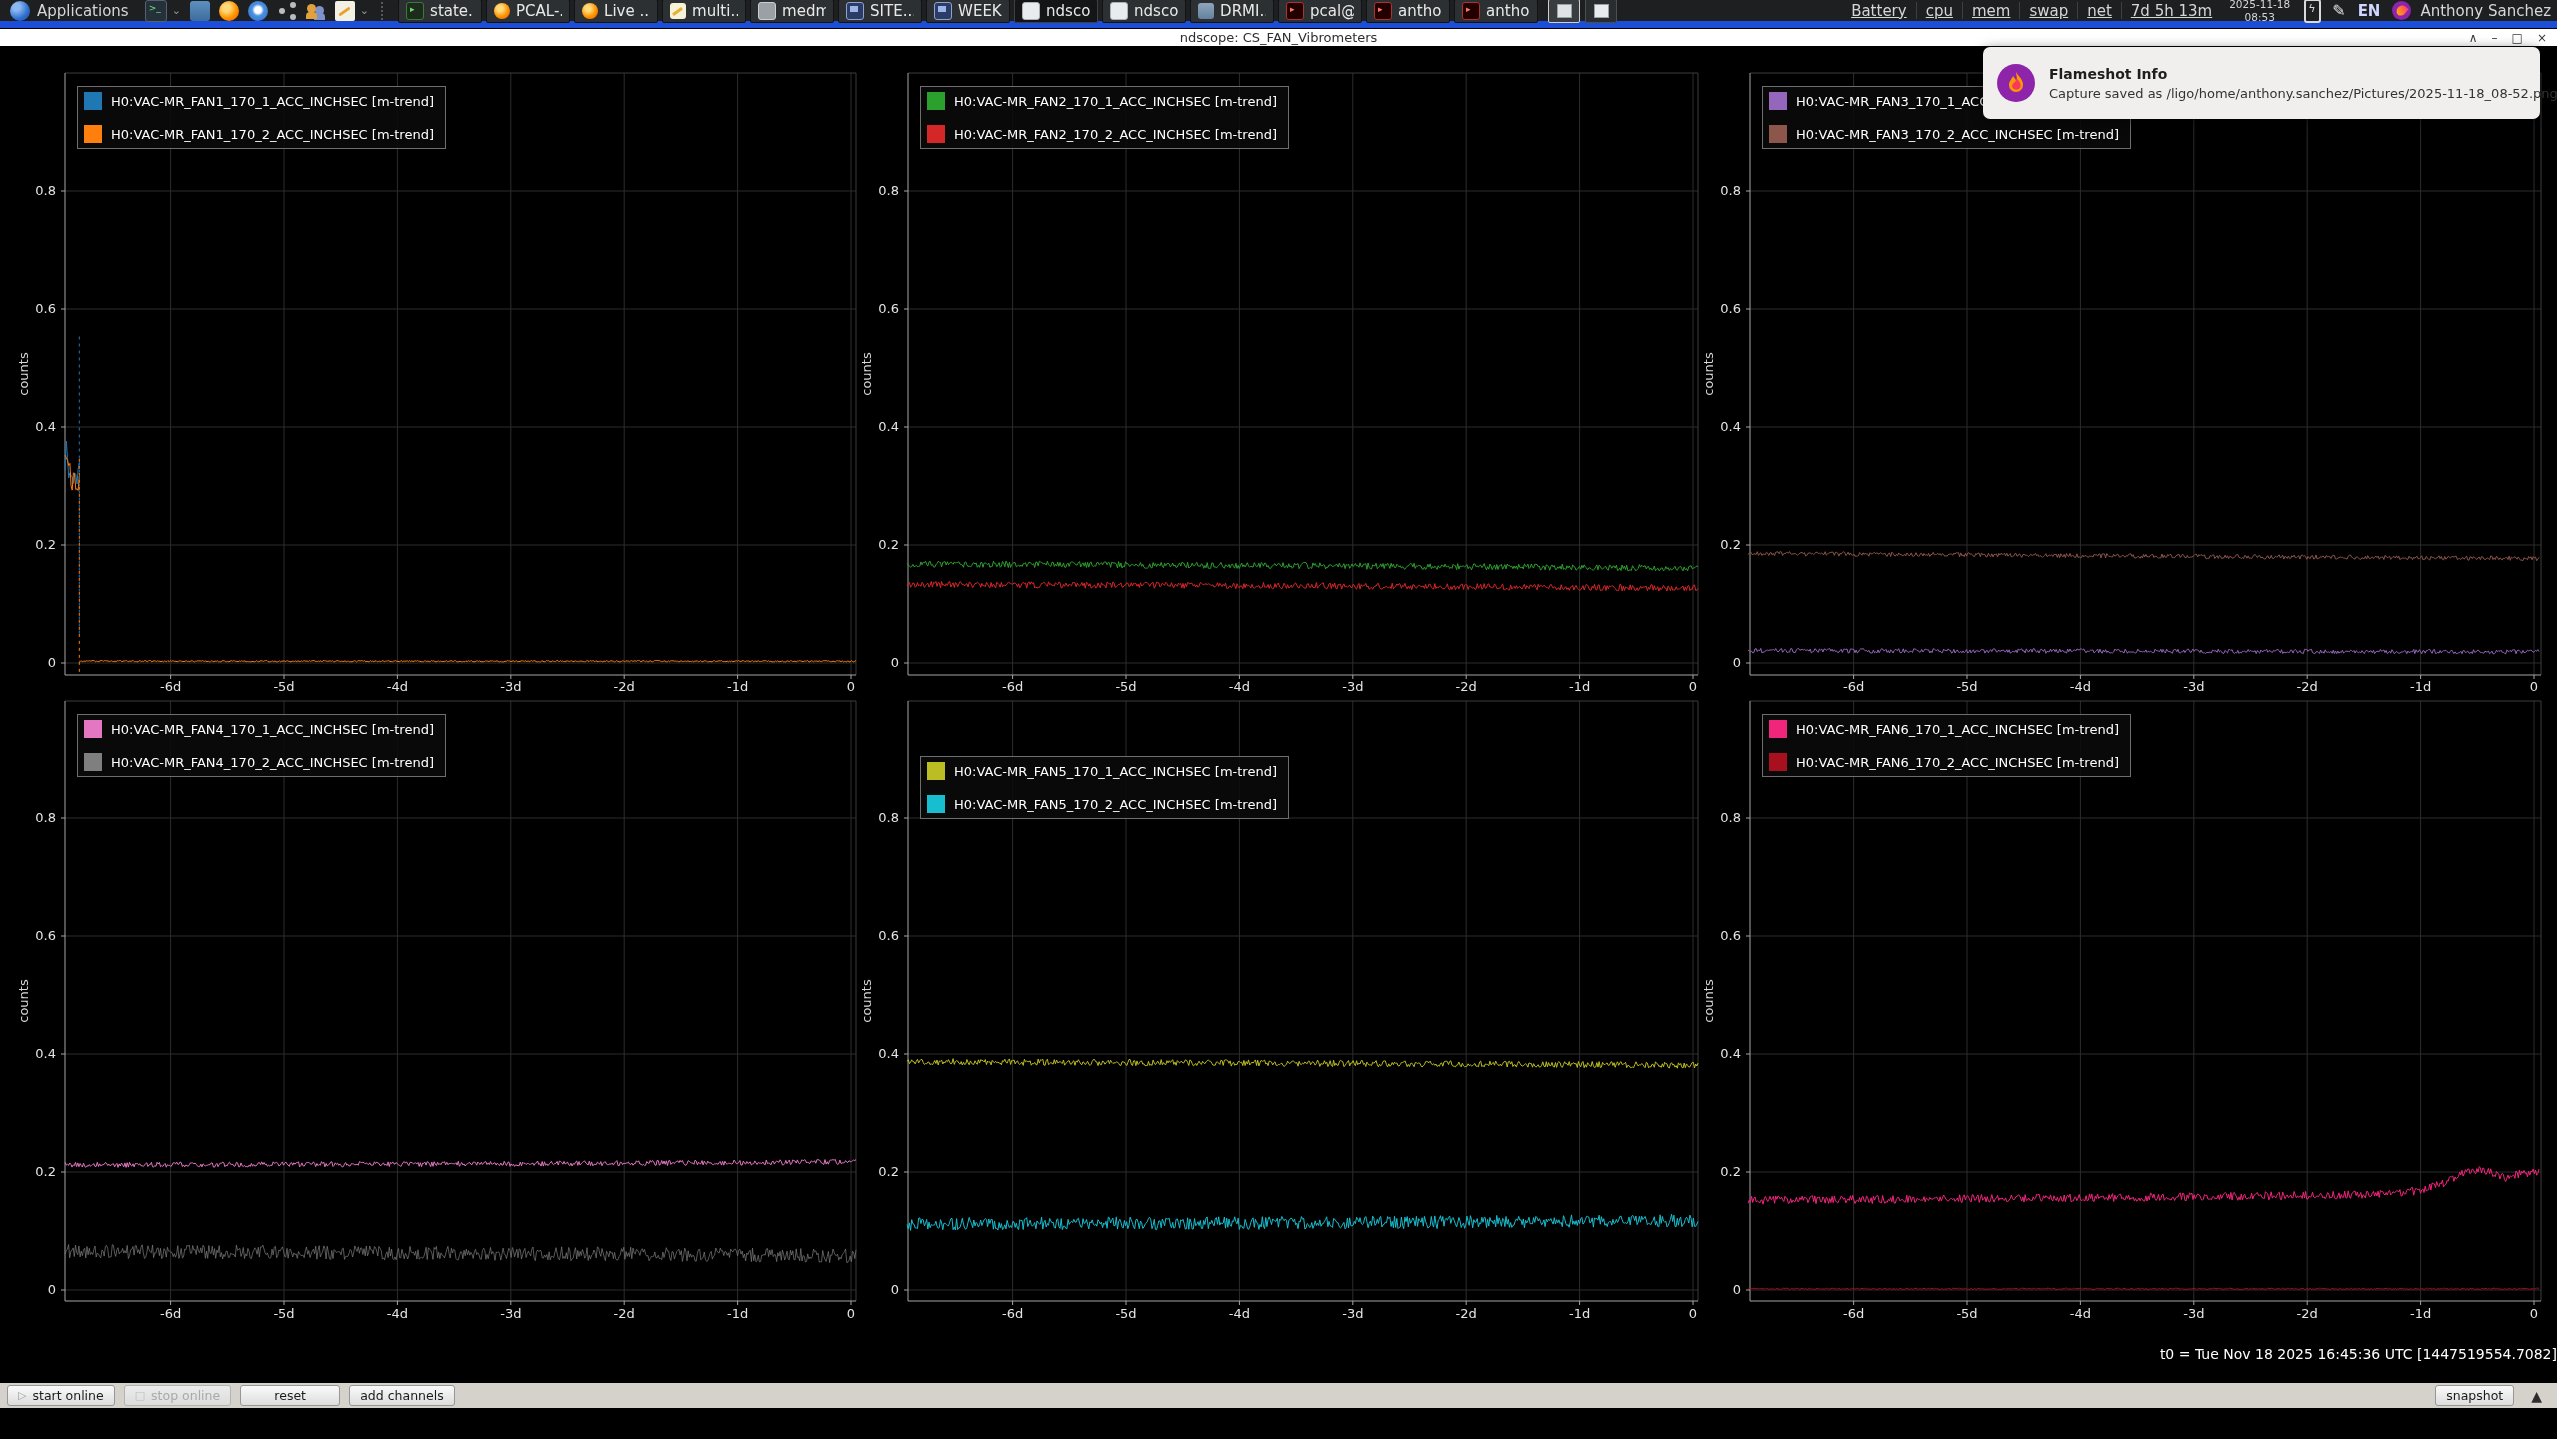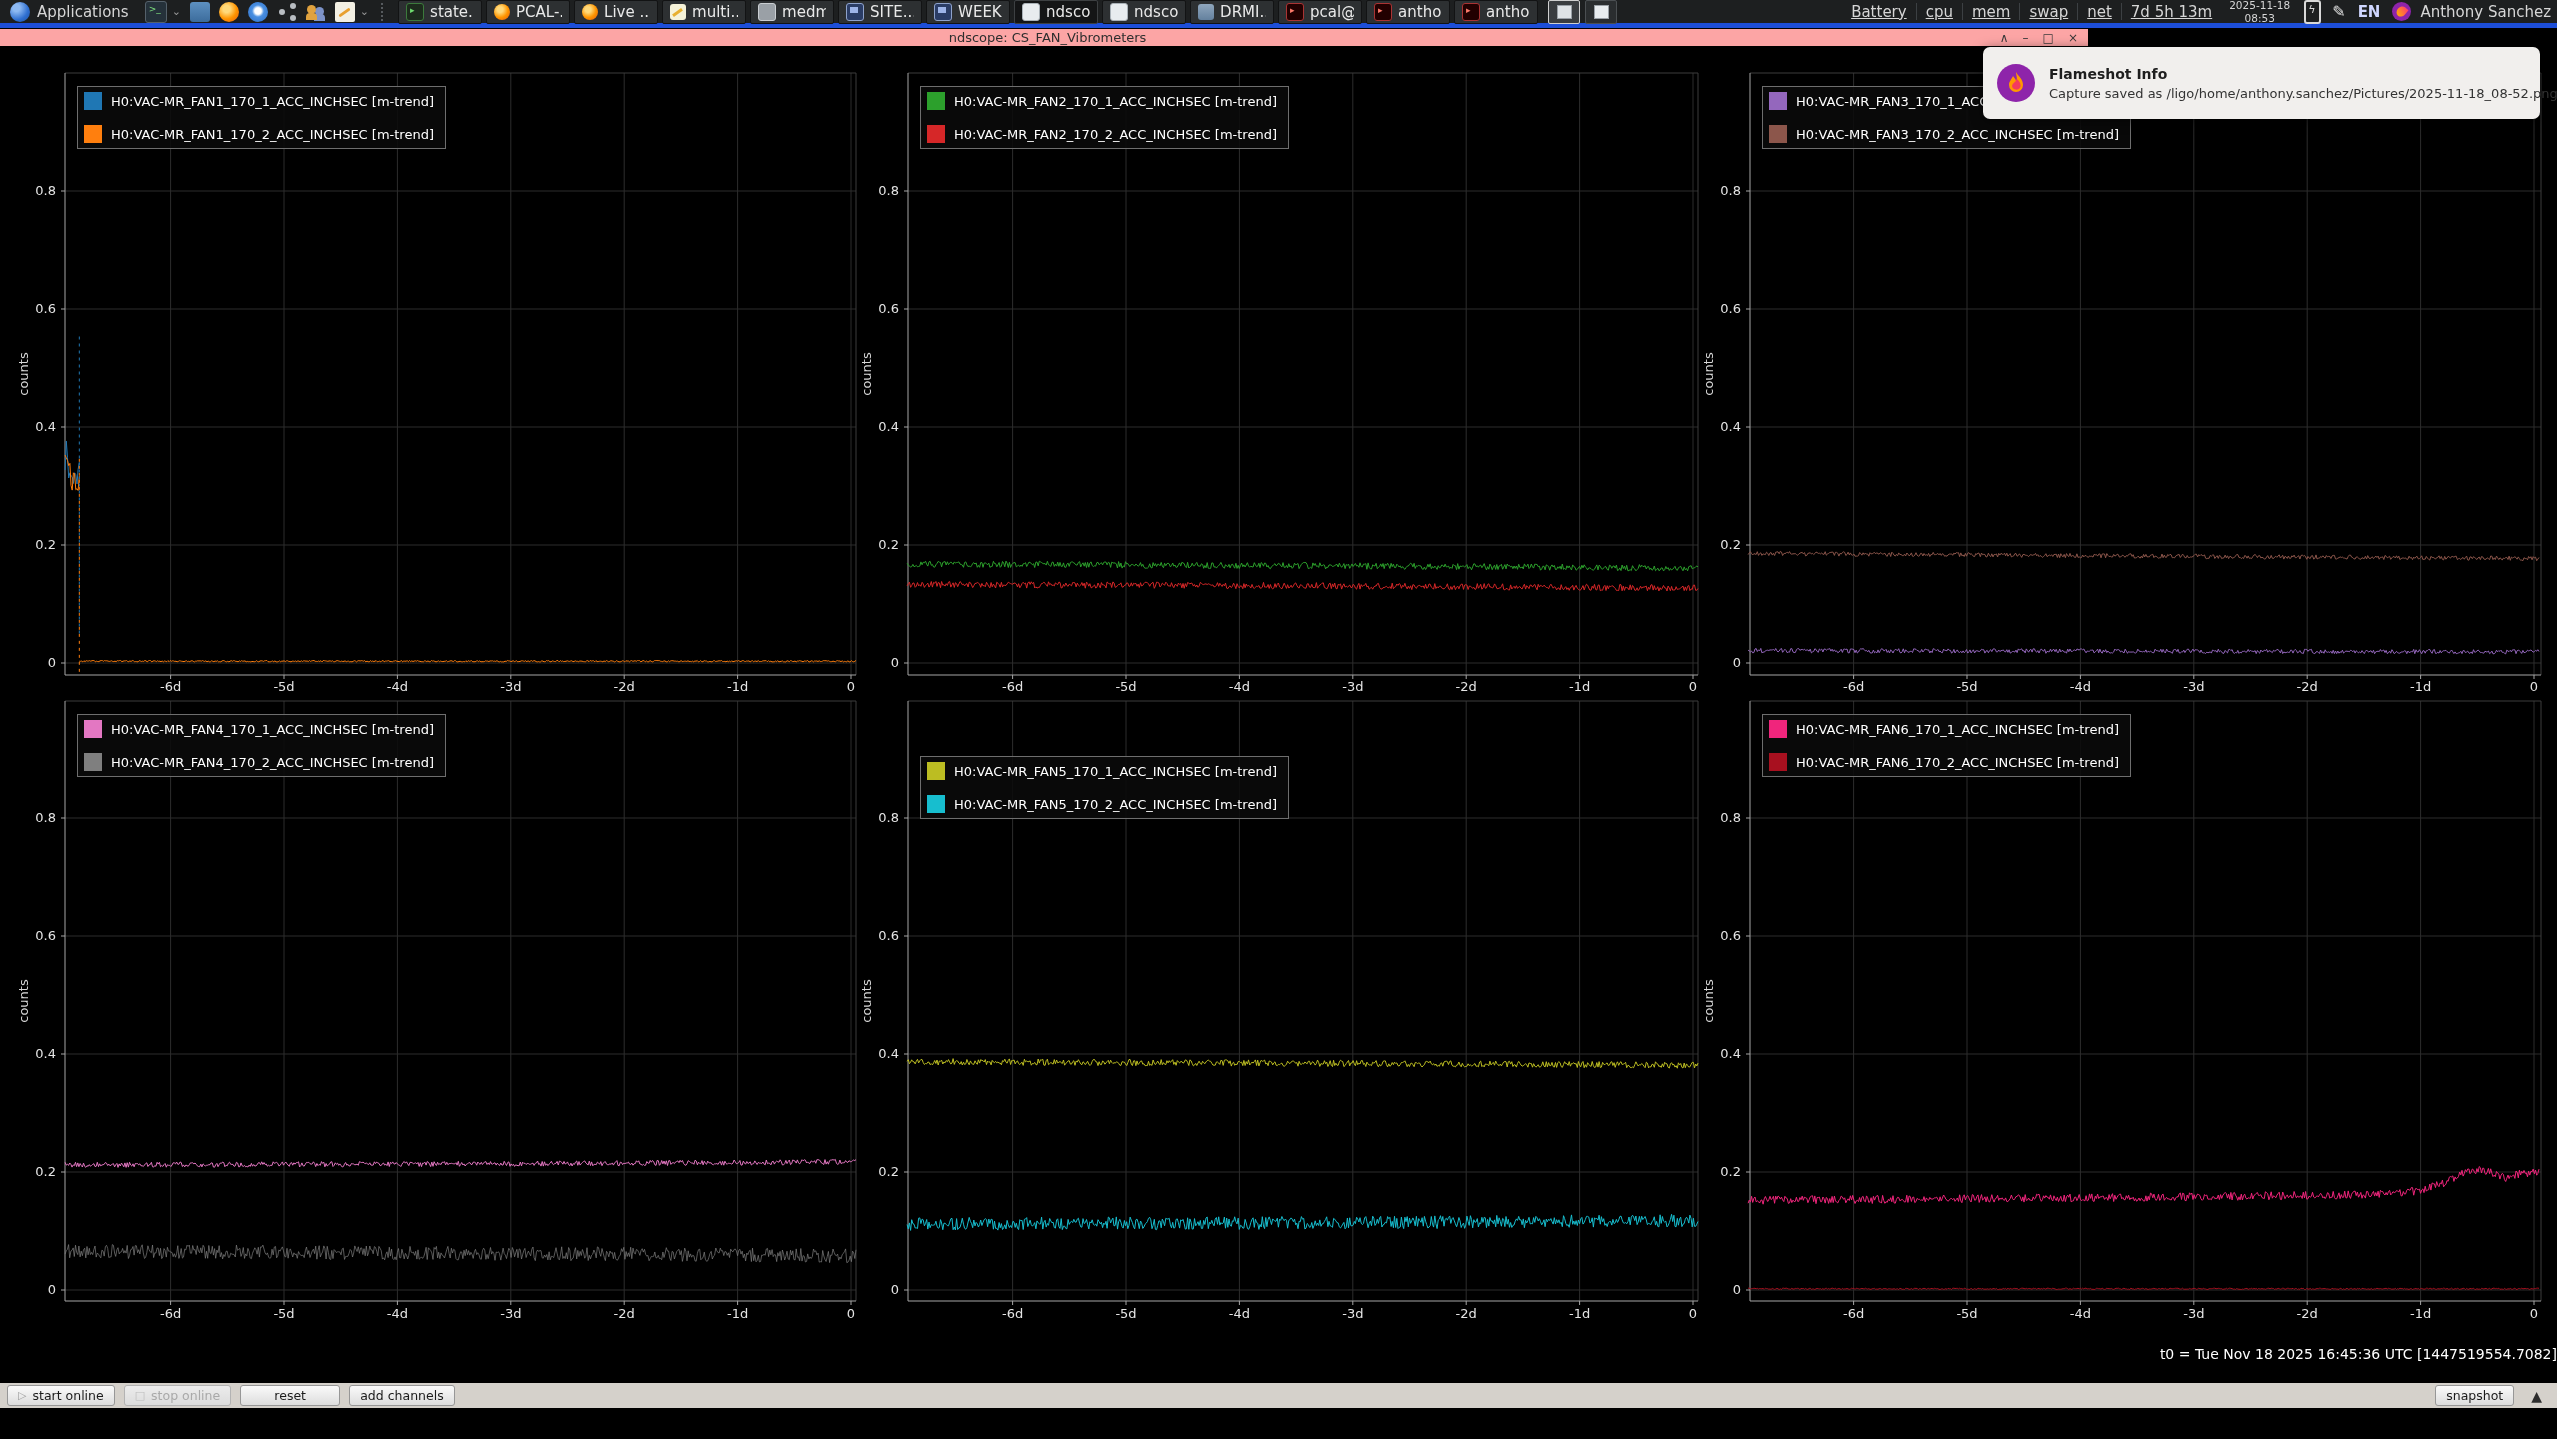--- a/index.html
+++ b/index.html
@@ -1,21 +1,21 @@
 <!DOCTYPE html>
 <html><head>
 <meta charset="utf-8">
 <style>
   html,body{margin:0;padding:0;background:#000;width:2557px;height:1439px;overflow:hidden;
     font-family:"DejaVu Sans",sans-serif;}
   .screen{position:absolute;inset:0;width:2557px;height:1439px;background:#000;}
 
   
   .taskbar{position:absolute;top:0;left:0;width:2557px;height:28px;background:#1d1f20;
-    display:flex;align-items:center;color:#d6d6d6;font-size:15px;z-index:40;border-bottom:5px solid #1d4ed8;box-sizing:border-box;}
+    display:flex;align-items:center;color:#d6d6d6;font-size:15px;z-index:40;border-bottom:7px solid #1d4ed8;box-sizing:border-box;}
   .tb-apps{display:flex;align-items:center;gap:7px;padding:0 10px;height:100%;}
   .apps-icon{width:20px;height:20px;border-radius:50%;background:radial-gradient(circle at 32% 30%,#8db9f2 0 18%,#2f6fd0 60%,#1c4e9e);}
   .launchers{display:flex;align-items:center;gap:9px;padding:0 6px;}
   .lic{width:20px;height:20px;display:inline-block;border-radius:4px;}
   .lic.term{background:#25313a;border:1px solid #55616b;border-radius:3px;position:relative;}
   .lic.term::after{content:">_";position:absolute;left:3px;top:2px;font-size:9px;color:#7fe07f;}
   .chev{color:#9a9a9a;font-size:11px;margin-left:-4px;}
   .lic.folder{background:linear-gradient(#5d90c0,#3c6c9c);border-radius:3px;}
   .lic.ffx{background:radial-gradient(circle at 38% 35%,#ffd97a 0 20%,#ff9500 55%,#e3570f);border-radius:50%;}
   .lic.chrom{background:radial-gradient(circle at 50% 45%,#fff 0 22%,#4a90e2 40%,#2b6cc4);border-radius:50%;}
@@ -61,22 +61,22 @@
   .batt{width:13px;height:20px;border:2px solid #d9d9d9;border-radius:3px;margin:0 6px;position:relative;}
   .batt::before{content:"";position:absolute;left:2px;top:-5px;width:5px;height:3px;background:#d9d9d9;}
   .batt::after{content:"ϟ";color:#d9d9d9;font-size:11px;position:absolute;left:2px;top:1px;}
   .stylus{color:#e0e0e0;font-size:16px;padding:0 5px;transform:rotate(0deg);}
   .lang{padding:0 7px;color:#cfd6ff;font-weight:bold;}
   .fs-tray{width:19px;height:19px;border-radius:50%;background:#8e24aa;position:relative;margin:0 5px;}
   .fs-tray::after{content:"";position:absolute;left:5px;top:4px;width:9px;height:11px;border-radius:50% 0 50% 50%;transform:rotate(40deg);background:linear-gradient(20deg,#ffb300,#ff3d6e);}
   .user{padding:0 2px 0 4px;white-space:nowrap;}
 
   
-  .titlebar{position:absolute;top:29px;left:0;width:2081px;height:17px;background:#fca5a5;color:#2e2e2e;
-    font-size:13px;display:flex;align-items:center;justify-content:center;z-index:20;padding-left:7px;}
+  .titlebar{position:absolute;top:29px;left:0;width:2557px;height:17px;background:#ffffff;color:#2e2e2e;
+    font-size:13px;display:flex;align-items:center;justify-content:center;z-index:20;}
   .winbtns{position:absolute;right:10px;top:0;height:17px;display:flex;align-items:center;gap:14px;color:#3a3a3a;font-size:12px;}
   .winbtns span{cursor:default;line-height:1;}
 
   
   #plots{position:absolute;left:0;top:0;z-index:1;pointer-events:none;}
   #plot-hits{position:absolute;left:0;top:0;z-index:2;}
   .plot-hit{position:absolute;}
   #legends{position:absolute;left:0;top:0;z-index:5;}
   .legend{position:absolute;background:rgba(10,10,10,0.88);border:1px solid #6e6e6e;
     padding:5px 11px 5px 6px;display:flex;flex-direction:column;gap:15px;}

